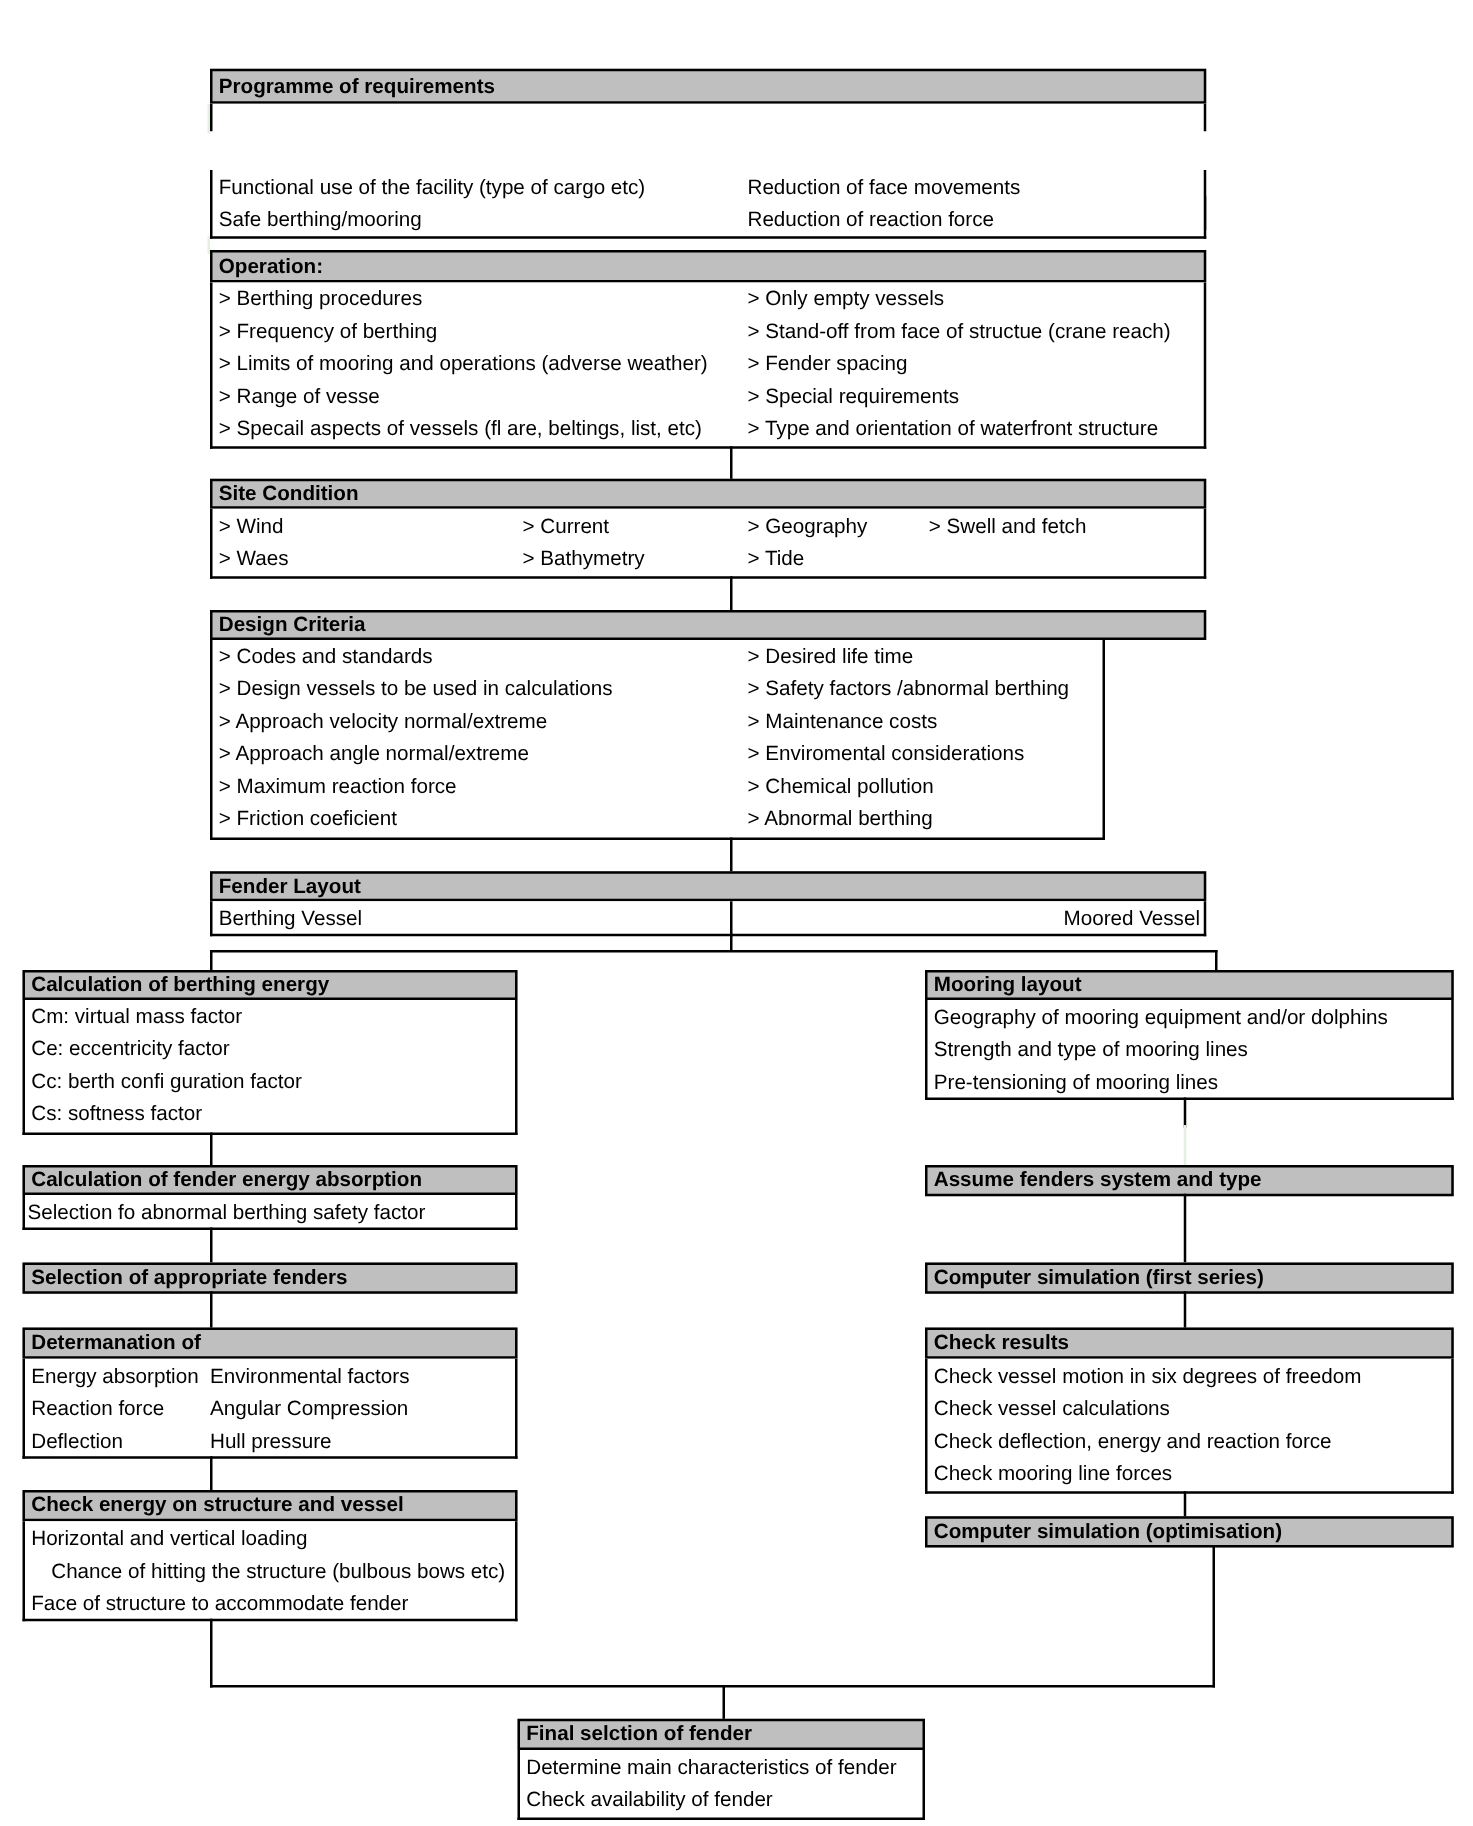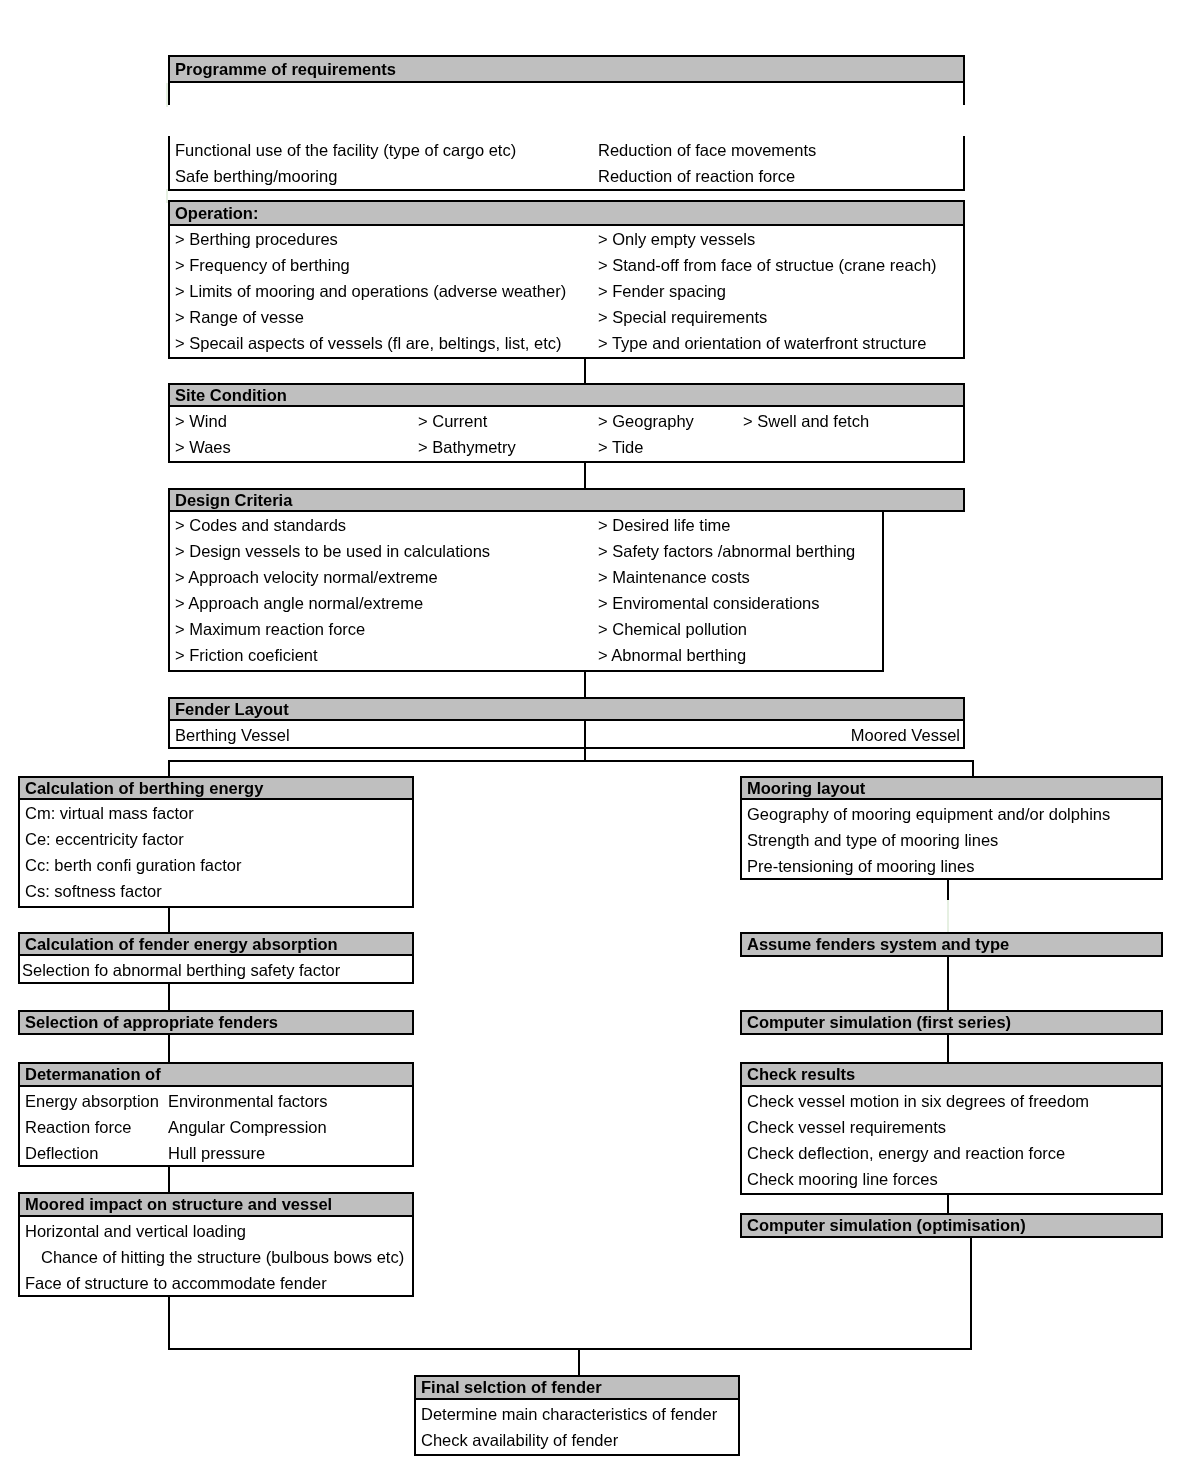--- a/index.html
+++ b/index.html
@@ -224,21 +224,21 @@
       <span class="cell" style="left:148px;width:240px;">Angular Compression</span>
     </div>
     <div class="row" style="top:1px;">
       <span class="cell" style="left:5px;width:141px;">Deflection</span>
       <span class="cell" style="left:148px;width:240px;">Hull pressure</span>
     </div>
   </div>
   <div class="vline" style="left:168px;top:1165px;height:28px;"></div>
 
   <div class="hdr" style="left:18px;top:1192px;width:396px;height:25px;">
-    <span>Moored impact on structure and vessel</span>
+    <span>Check energy on structure and vessel</span>
   </div>
   <div class="body" style="left:18px;top:1217px;width:396px;height:80px;">
     <div class="row" style="padding-left:5px;top:1px;">Horizontal and vertical loading</div>
     <div class="row" style="padding-left:21px;top:1px;overflow:visible;white-space:nowrap;">Chance of hitting the structure (bulbous bows etc)</div>
     <div class="row" style="padding-left:5px;top:1px;">Face of structure to accommodate fender</div>
   </div>
 
   <div class="hdr" style="left:740px;top:776px;width:423px;height:24px;">
     <span>Mooring layout</span>
   </div>
@@ -258,21 +258,21 @@
   <div class="hdr" style="left:740px;top:1010px;width:423px;height:25px;">
     <span>Computer simulation (first series)</span>
   </div>
   <div class="vline" style="left:947px;top:1033px;height:30px;"></div>
 
   <div class="hdr" style="left:740px;top:1062px;width:423px;height:25px;">
     <span>Check results</span>
   </div>
   <div class="body" style="left:740px;top:1087px;width:423px;height:108px;">
     <div class="row" style="padding-left:5px;top:1px;">Check vessel motion in six degrees of freedom</div>
-    <div class="row" style="padding-left:5px;top:1px;">Check vessel requirements</div>
+    <div class="row" style="padding-left:5px;top:1px;">Check vessel calculations</div>
     <div class="row" style="padding-left:5px;top:1px;">Check deflection, energy and reaction force</div>
     <div class="row" style="padding-left:5px;top:1px;">Check mooring line forces</div>
   </div>
   <div class="vline" style="left:947px;top:1193px;height:22px;"></div>
 
   <div class="hdr" style="left:740px;top:1213px;width:423px;height:25px;">
     <span>Computer simulation (optimisation)</span>
   </div>
 
   <div class="vline" style="left:168px;top:1295px;height:55px;"></div>

